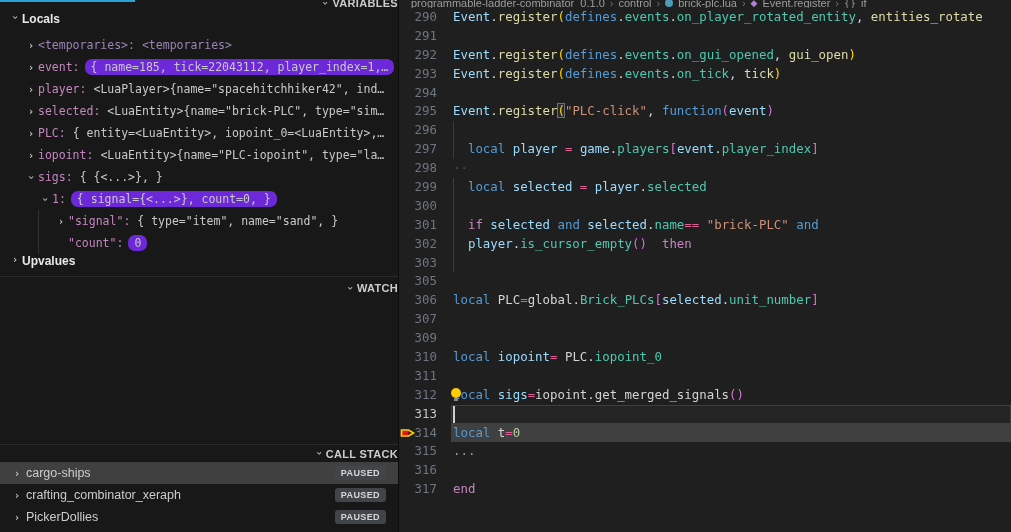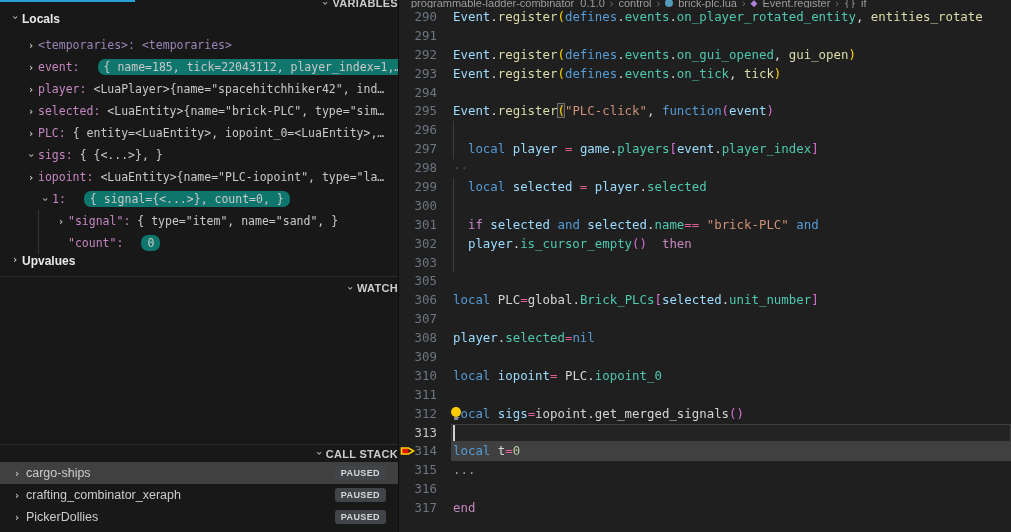--- a/index.html
+++ b/index.html
@@ -23,21 +23,21 @@
   #var-rows{flex:none;}
   .vrow{display:flex;align-items:center;height:22px;font-family:"DejaVu Sans Mono",monospace;font-size:11.5px;white-space:pre;overflow:hidden;position:relative;flex:none;}
   .vrow.ind1{padding-left:24px;}
   .vrow.ind2{padding-left:38px;}
   .vrow.ind3{padding-left:54px;}
   .sguide{position:absolute;left:38px;top:0;bottom:0;width:1px;background:#333333;}
   .vname{color:#c586c0;flex:none;}
   .vname.vtemp{color:#9a84b4;}
   .vval{color:#c9c9c9;margin-left:7px;flex:none;}
   .vval.vtemp{color:#9a84b4;}
-  .vval.vbox{background:#0f766e;border-radius:7px;padding:1px 6px;margin-left:18px;}
+  .vval.vbox{background:#6d28d9;border-radius:7px;padding:1px 6px;margin-left:5px;}
   #watch-body{height:145px;flex:none;}
   
   .frow{display:flex;align-items:center;height:22px;flex:none;padding-left:10px;font-size:12.5px;color:#cccccc;position:relative;}
   .frow.hl{background:#404040;}
   .frow .flabel{margin-left:2px;white-space:nowrap;overflow:hidden;}
   .badge{margin-left:auto;margin-right:12px;flex:none;background:#414549;color:#d6d6d6;font-size:9px;font-weight:bold;letter-spacing:.4px;padding:2px 6px;border-radius:3px;white-space:nowrap;}
 
   
   #editor{flex:1;background:#1f1f1f;height:532px;overflow:hidden;display:flex;flex-direction:column;}
   #breadcrumb{height:8px;overflow:hidden;flex:none;}
@@ -96,22 +96,22 @@
       <span class="chev exp"></span>
       <span>Locals</span>
     </div>
 
     <div id="var-rows">
         <div class="vrow ind1"><span class="chev"></span><span class="vname vtemp">&lt;temporaries&gt;:</span><span class="vval vtemp">&lt;temporaries&gt;</span></div>
         <div class="vrow ind1"><span class="chev"></span><span class="vname">event:</span><span class="vval vbox">{ name=185, tick=22043112, player_index=1,…</span></div>
         <div class="vrow ind1"><span class="chev"></span><span class="vname">player:</span><span class="vval">&lt;LuaPlayer&gt;{name="spacehitchhiker42", ind…</span></div>
         <div class="vrow ind1"><span class="chev"></span><span class="vname">selected:</span><span class="vval">&lt;LuaEntity&gt;{name="brick-PLC", type="sim…</span></div>
         <div class="vrow ind1"><span class="chev"></span><span class="vname">PLC:</span><span class="vval">{ entity=&lt;LuaEntity&gt;, iopoint_0=&lt;LuaEntity&gt;,…</span></div>
+        <div class="vrow ind1"><span class="chev"></span><span class="vname">iopoint:</span><span class="vval">&lt;LuaEntity&gt;{name="PLC-iopoint", type="la…</span></div>
         <div class="vrow ind1"><span class="chev exp"></span><span class="vname">sigs:</span><span class="vval">{ {&lt;...&gt;}, }</span></div>
-        <div class="vrow ind1"><span class="chev"></span><span class="vname">iopoint:</span><span class="vval">&lt;LuaEntity&gt;{name="PLC-iopoint", type="la…</span></div>
         <div class="vrow ind2"><span class="chev exp"></span><span class="vname">1:</span><span class="vval vbox">{ signal={&lt;...&gt;}, count=0, }</span></div>
         <div class="vrow ind3"><span class="sguide"></span><span class="chev"></span><span class="vname">"signal":</span><span class="vval">{ type="item", name="sand", }</span></div>
         <div class="vrow ind3"><span class="sguide"></span><span class="chev none"></span><span class="vname">"count":</span><span class="vval vbox">0</span></div>
       </div>
 
     <div class="scope-row">
       <span class="chev"></span>
       <span>Upvalues</span>
     </div>
 
@@ -223,24 +223,20 @@
           <span class="ln">305</span>
           <span class="lc"></span>
         </div>
         <div class="cl">
           <span class="ln">306</span>
           <span class="lc"><span class="tk-kw">local</span><span class="tk-w"> </span><span class="tk-w">PLC</span><span class="tk-op">=</span><span class="tk-w">global</span><span class="tk-w">.</span><span class="tk-prop">Brick_PLCs</span><span class="tk-b2">[</span><span class="tk-var">selected</span><span class="tk-w">.</span><span class="tk-prop">unit_number</span><span class="tk-b2">]</span></span>
         </div>
         <div class="cl">
           <span class="ln">307</span>
           <span class="lc"></span>
-        </div>
-        <div class="cl">
-          <span class="ln">308</span>
-          <span class="lc"><span class="tk-var">player</span><span class="tk-w">.</span><span class="tk-prop">selected</span><span class="tk-op">=</span><span class="tk-kw">nil</span></span>
         </div>
         <div class="cl">
           <span class="ln">309</span>
           <span class="lc"></span>
         </div>
         <div class="cl">
           <span class="ln">310</span>
           <span class="lc"><span class="tk-kw">local</span><span class="tk-w"> </span><span class="tk-var">iopoint</span><span class="tk-op">=</span><span class="tk-w"> </span><span class="tk-w">PLC</span><span class="tk-w">.</span><span class="tk-prop">iopoint_0</span></span>
         </div>
         <div class="cl">

